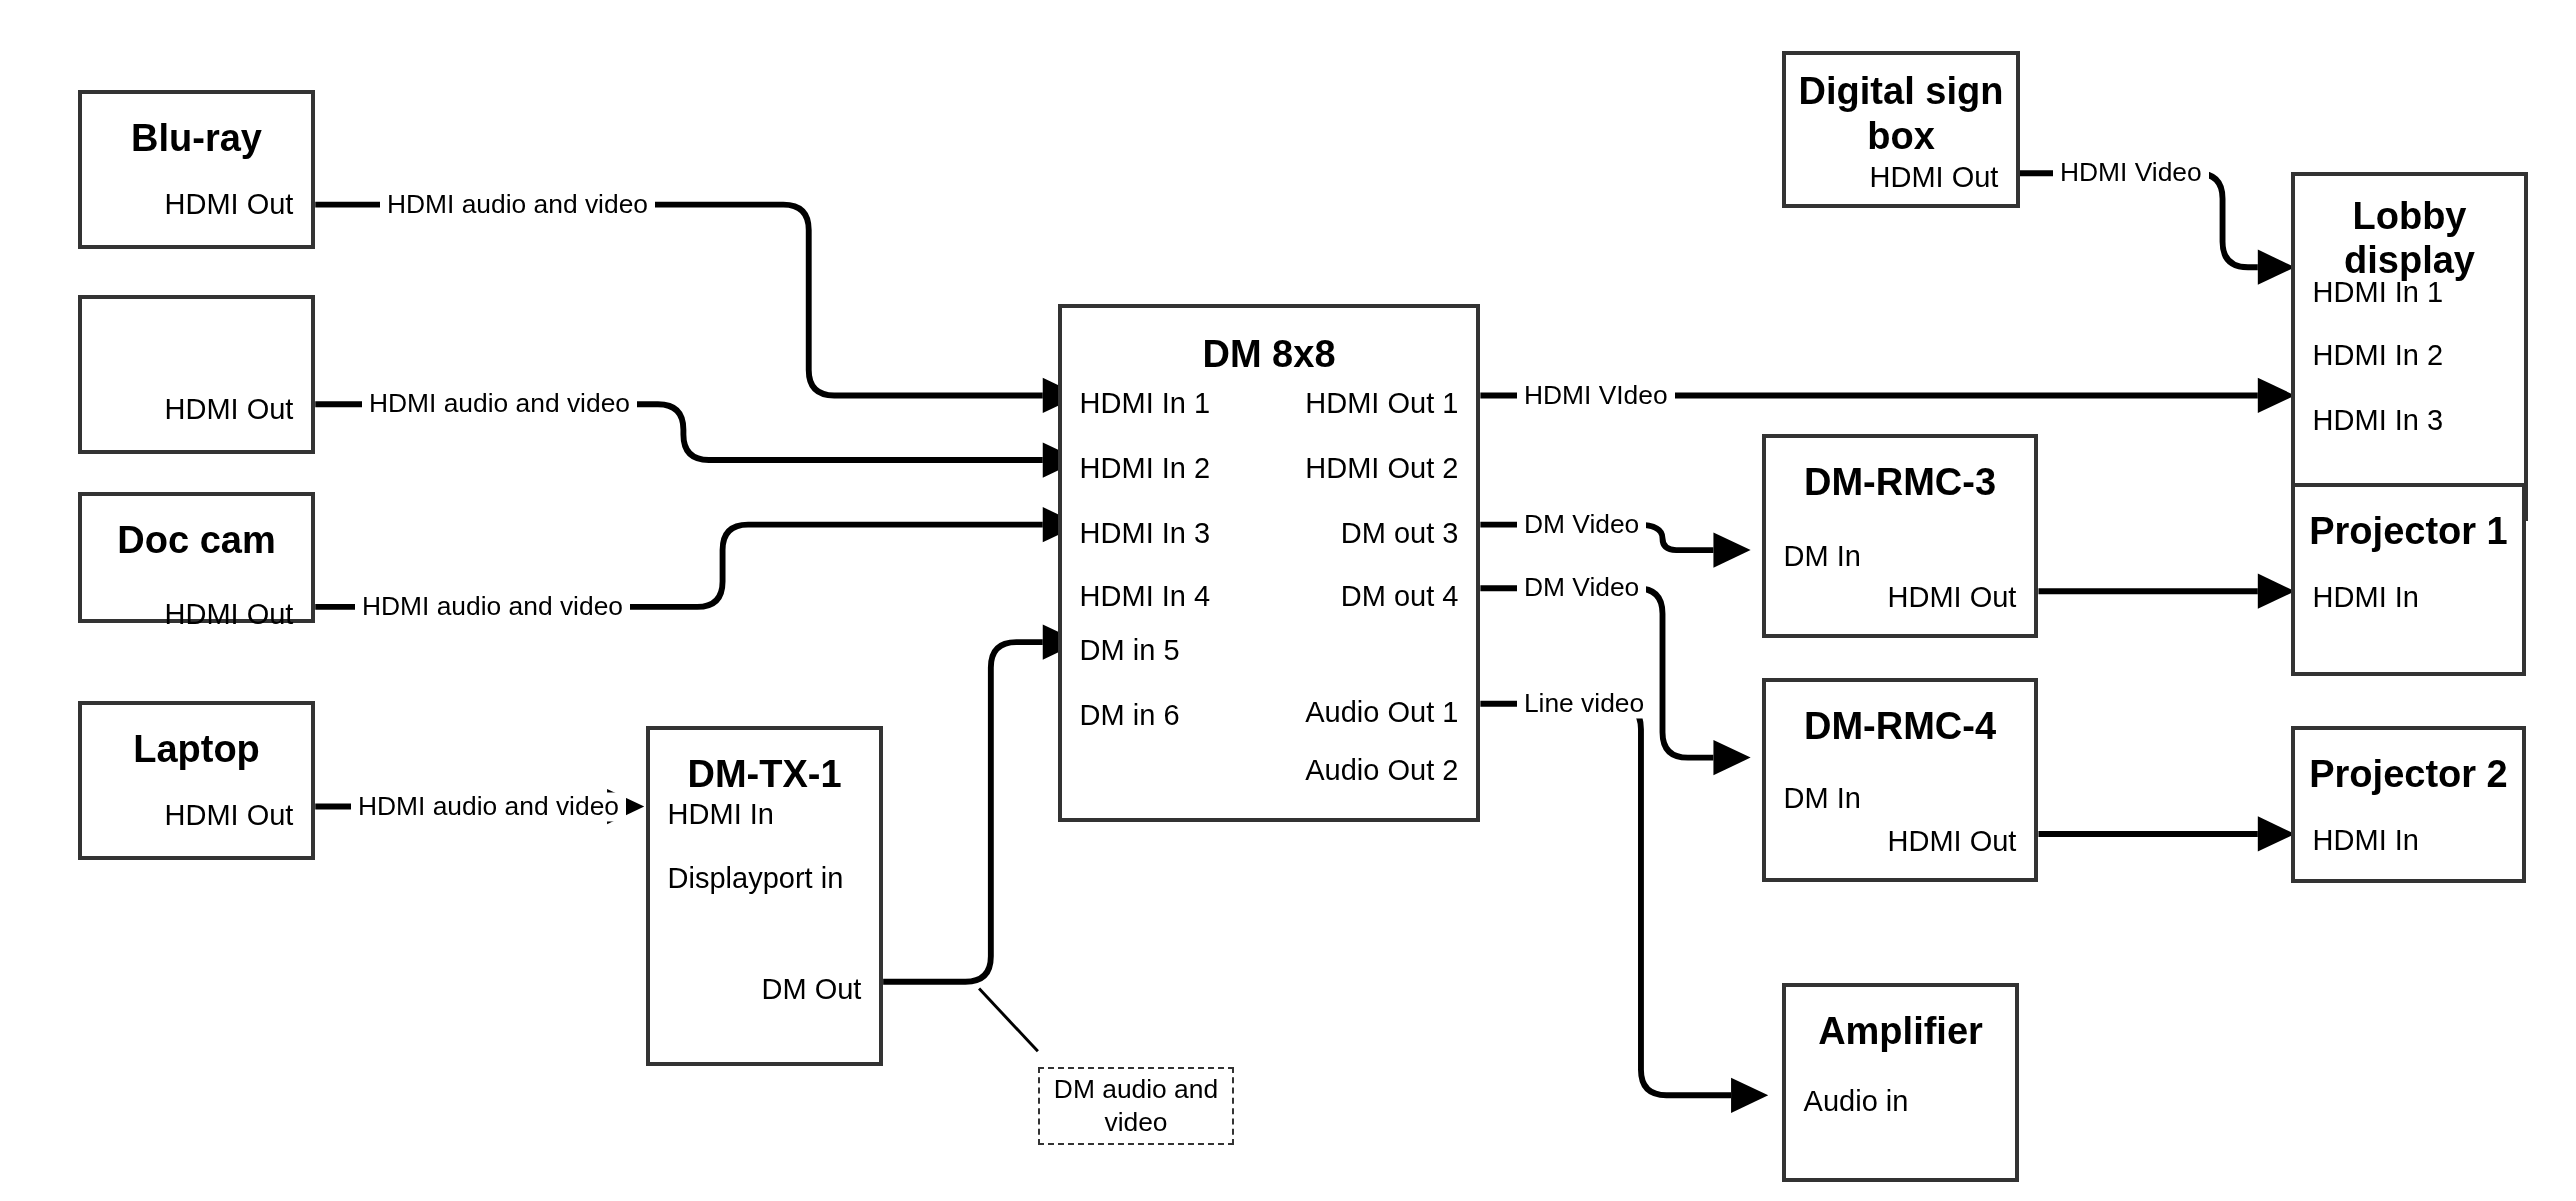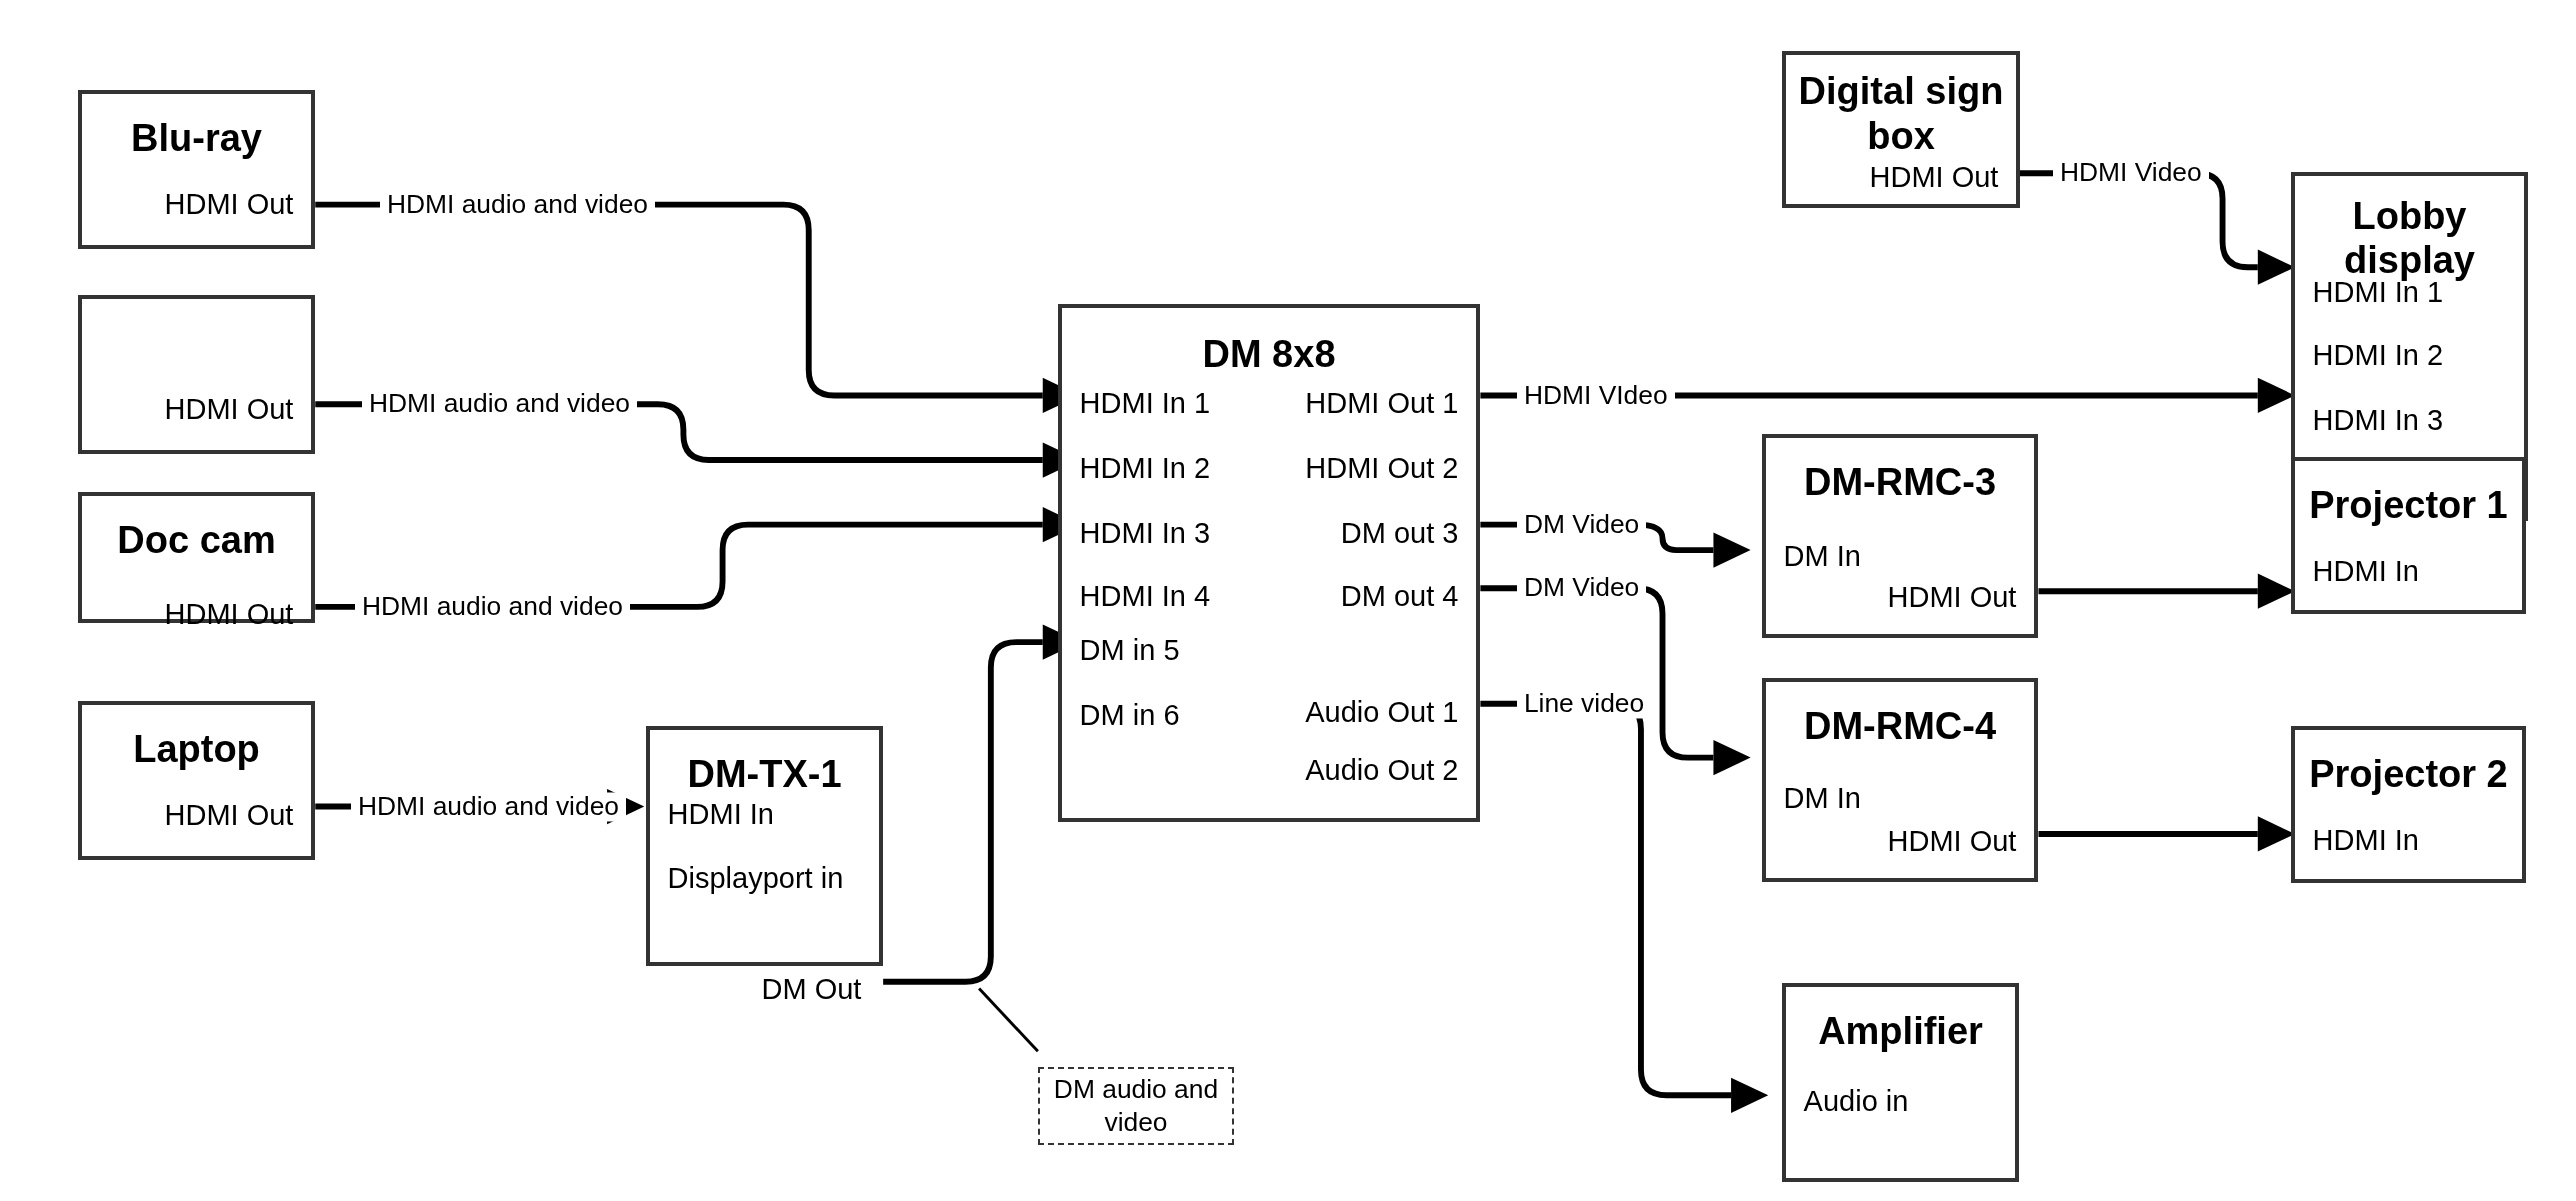--- a/index.html
+++ b/index.html
@@ -138,21 +138,21 @@
   <div class="node" style="left:78px; top:492px; width:237px; height:131px;">
     <div class="title" style="top:21.5px;">Doc cam</div>
     <div class="port right" style="top:104px;">HDMI Out</div>
   </div>
 
   <div class="node" style="left:78px; top:701px; width:237px; height:159px;">
     <div class="title" style="top:21.5px;">Laptop</div>
     <div class="port right" style="top:96px;">HDMI Out</div>
   </div>
 
-  <div class="node" style="left:646px; top:726px; width:237px; height:240px;">
+  <div class="node" style="left:646px; top:726px; width:237px; height:340px;">
     <div class="title" style="top:21.5px;">DM-TX-1</div>
     <div class="port left" style="top:70px;">HDMI In</div>
     <div class="port left" style="top:134px;">Displayport in</div>
     <div class="port right" style="top:245px;">DM Out</div>
   </div>
 
   <div class="callout" style="left:1038px; top:1036px; width:196px; height:78px;">
     <span>
       <span>DM audio and</span>
       <span>video</span>
@@ -200,21 +200,21 @@
     <div class="port left" style="top:104px;">DM In</div>
     <div class="port right" style="top:145px;">HDMI Out</div>
   </div>
 
   <div class="node" style="left:1762px; top:678px; width:276px; height:204px;">
     <div class="title" style="top:21.5px;">DM-RMC-4</div>
     <div class="port left" style="top:102px;">DM In</div>
     <div class="port right" style="top:145px;">HDMI Out</div>
   </div>
 
-  <div class="node" style="left:2291px; top:457px; width:235px; height:157px;">
+  <div class="node" style="left:2291px; top:483px; width:235px; height:193px;">
     <div class="title" style="top:21.5px;">Projector 1</div>
     <div class="port left" style="top:96px;">HDMI In</div>
   </div>
 
   <div class="node" style="left:2291px; top:726px; width:235px; height:157px;">
     <div class="title" style="top:21.5px;">Projector 2</div>
     <div class="port left" style="top:96px;">HDMI In</div>
   </div>
 
   <div class="node" style="left:1782px; top:983px; width:237px; height:199px;">

